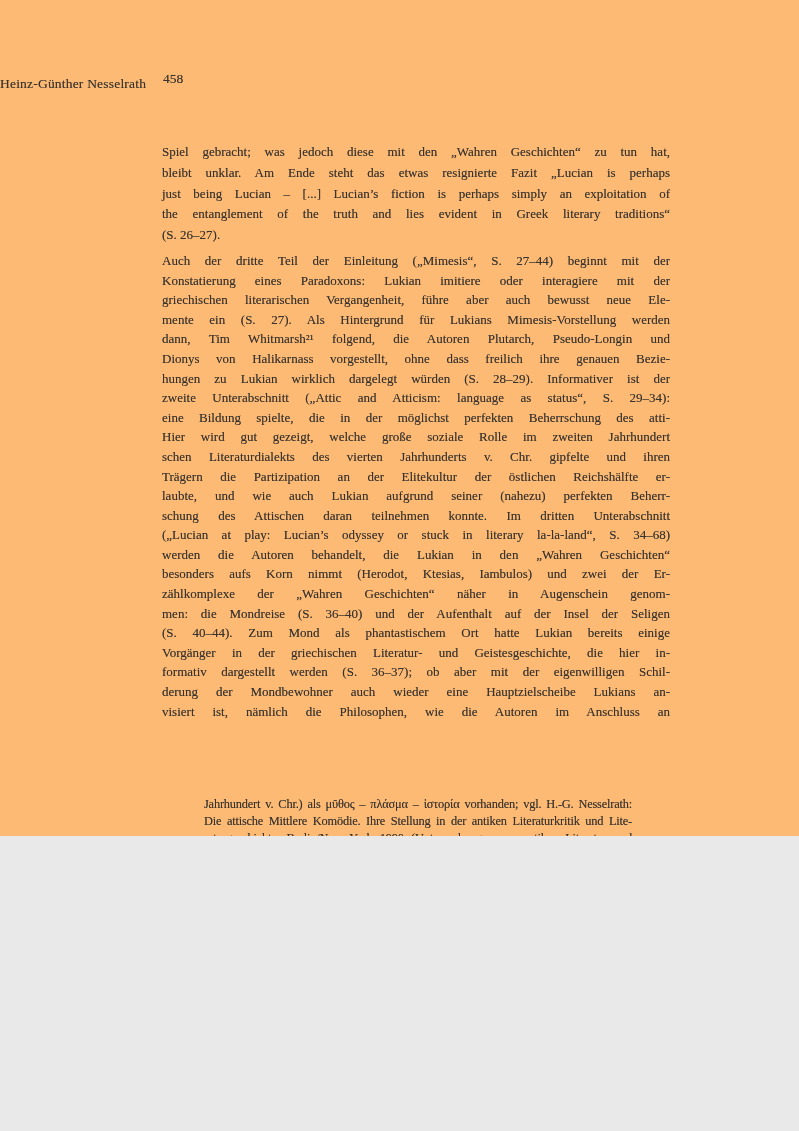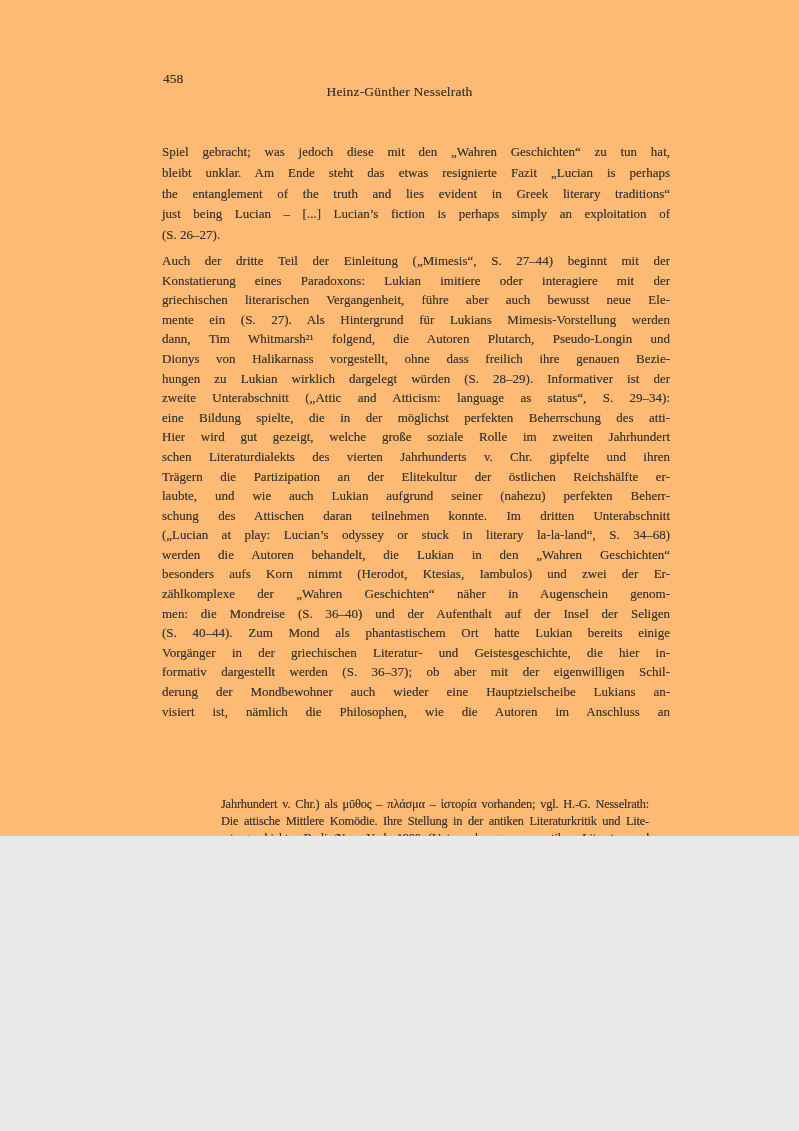--- a/index.html
+++ b/index.html
@@ -9,51 +9,51 @@
     height: 836px;
     margin: 0 auto;
     background: #fdba74;
     color: #38332e;
     font-family: Liberation Serif, serif;
     overflow: hidden;
     text-shadow: 0 0 0.45px rgba(70,60,50,0.55);
   }
   .header { position: absolute; top: 71px; left: 0; width: 100%; height: 18px; font-size: 13.5px; line-height: 15px; }
   .page-number { position: absolute; left: 163px; top: 0; }
-  .running-head { position: absolute; left: 0; top: 13px; width: 100%; text-align: center; letter-spacing: 0.2px; }
+  .running-head { position: absolute; left: 0; top: 5px; width: 100%; text-align: left; letter-spacing: 0.2px; }
 
   .body-block { position: absolute; left: 162px; top: 142px; width: 508px; font-size: 13px; }
   .para { margin: 0; }
   .para-0 { line-height: 20.8px; }
   .para-1 { line-height: 19.6px; margin-top: 5px; }
   .line { text-align: justify; text-align-last: justify; white-space: normal; }
   .line.endleft { text-align-last: left; }
 
   .fn-block { position: absolute; left: 162px; top: 796px; width: 470px; font-size: 12.4px; line-height: 17px; letter-spacing: -0.2px; }
-  .fn-cont { margin-left: 59px; width: 428px; }
+  .fn-cont { margin-left: 42px; width: 428px; }
   .fn-item { position: relative; margin-top: 5px; }
   .fn-num { position: absolute; left: 2px; top: 0; }
   .fn-text { display: block; margin-left: 41px; width: 428px; }
 </style>
 </head>
 <body>
 
 <div class="page">
 
   <div class="header">
     <span class="page-number">458</span>
     <span class="running-head">Heinz-Günther Nesselrath</span>
   </div>
 
   <div class="body-block">
     <div class="para para-0">
         <div class="line">Spiel gebracht; was jedoch diese mit den „Wahren Geschichten“ zu tun hat,</div>
         <div class="line">bleibt unklar. Am Ende steht das etwas resignierte Fazit „Lucian is perhaps</div>
+        <div class="line">just being Lucian – [...] Lucian’s fiction is perhaps simply an exploitation of</div>
         <div class="line">the entanglement of the truth and lies evident in Greek literary traditions“</div>
-        <div class="line">just being Lucian – [...] Lucian’s fiction is perhaps simply an exploitation of</div>
         <div class="line endleft">(S. 26–27).</div>
       </div>
     <div class="para para-1">
         <div class="line">Auch der dritte Teil der Einleitung („Mimesis“, S. 27–44) beginnt mit der</div>
         <div class="line">Konstatierung eines Paradoxons: Lukian imitiere oder interagiere mit der</div>
         <div class="line">griechischen literarischen Vergangenheit, führe aber auch bewusst neue Ele-</div>
         <div class="line">mente ein (S. 27). Als Hintergrund für Lukians Mimesis-Vorstellung werden</div>
         <div class="line">dann, Tim Whitmarsh²¹ folgend, die Autoren Plutarch, Pseudo-Longin und</div>
         <div class="line">Dionys von Halikarnass vorgestellt, ohne dass freilich ihre genauen Bezie-</div>
         <div class="line">hungen zu Lukian wirklich dargelegt würden (S. 28–29). Informativer ist der</div>

